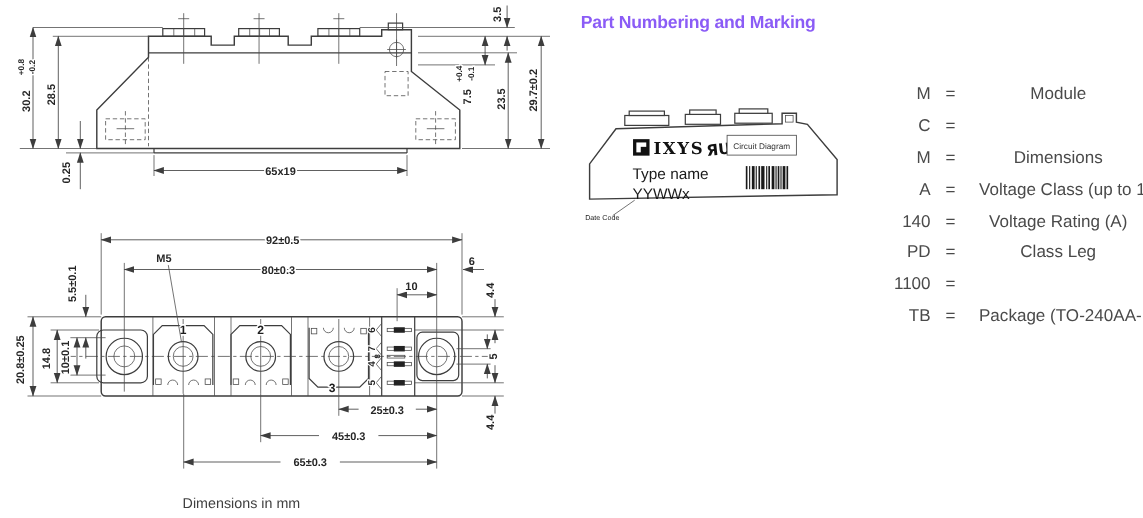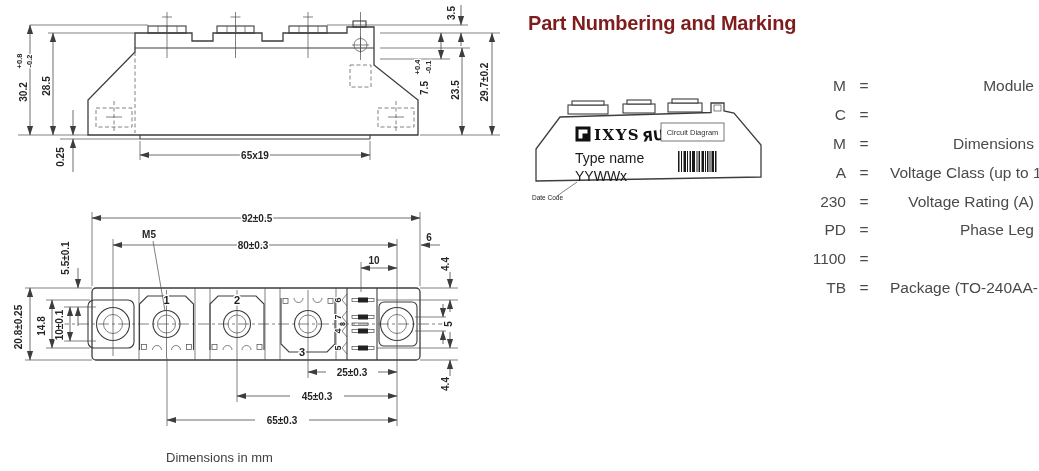--- a/index.html
+++ b/index.html
@@ -15,27 +15,27 @@
   .cl{stroke-dasharray:11 3 3 3;}
   
   .dt{font:bold 10px "Liberation Sans",sans-serif;fill:#262626;
       paint-order:stroke;stroke:#ffffff;stroke-width:3px;stroke-linejoin:round;}
   .dts{font:bold 7.5px "Liberation Sans",sans-serif;fill:#262626;
       paint-order:stroke;stroke:#ffffff;stroke-width:2.5px;stroke-linejoin:round;}
   .dtb{font:bold 11px "Liberation Sans",sans-serif;fill:#1d1d1d;
       paint-order:stroke;stroke:#ffffff;stroke-width:3px;stroke-linejoin:round;}
   .cap{font:13px "Liberation Sans",sans-serif;fill:#3f3f3f;}
   
-  .title{position:absolute;left:528px;top:12px;font-size:20px;font-weight:700;
-         color:#7f1d1d;letter-spacing:-0.2px;}
+  .title{position:absolute;left:528px;top:12px;font-size:16px;font-weight:700;
+         color:#8b5cf6;letter-spacing:-0.2px;}
   .legend{position:absolute;left:772px;top:72px;width:262px;color:#4a4a4a;font-size:15.5px;}
   .legend .row{display:grid;grid-template-columns:74px 36px auto;height:28.8px;align-items:center;}
   .legend .k{text-align:right;}
   .legend .eq{text-align:center;}
-  .legend .v{text-align:right;padding-left:8px;white-space:nowrap;}
+  .legend .v{text-align:center;padding-left:8px;white-space:nowrap;}
   
   .brand{font:bold 15px "DejaVu Serif",serif;letter-spacing:1.5px;fill:#111;}
   .ul{font:bold 14px "DejaVu Sans",sans-serif;fill:#111;}
   .mk{font:14px "Liberation Sans",sans-serif;fill:#1a1a1a;}
   .cd{font:7.5px "Liberation Sans",sans-serif;fill:#333;}
   .dc{font:6.5px "Liberation Sans",sans-serif;fill:#222;}
   .pinlab{font:bold 9px "Liberation Sans",sans-serif;fill:#262626;
       paint-order:stroke;stroke:#fff;stroke-width:2px;}
   .pinlab8{font:bold 7px "Liberation Sans",sans-serif;fill:#262626;}
 </style>
@@ -375,28 +375,28 @@
       <span class="k">M</span>
       <span class="eq">=</span>
       <span class="v">Dimensions</span>
     </div>
     <div class="row">
       <span class="k">A</span>
       <span class="eq">=</span>
       <span class="v">Voltage Class (up to 1800 V)</span>
     </div>
     <div class="row">
-      <span class="k">230</span>
+      <span class="k">140</span>
       <span class="eq">=</span>
       <span class="v">Voltage Rating (A)</span>
     </div>
     <div class="row">
       <span class="k">PD</span>
       <span class="eq">=</span>
-      <span class="v">Phase Leg</span>
+      <span class="v">Class Leg</span>
     </div>
     <div class="row">
       <span class="k">1100</span>
       <span class="eq">=</span>
     </div>
     <div class="row">
       <span class="k">TB</span>
       <span class="eq">=</span>
       <span class="v">Package (TO-240AA-1B)</span>
     </div>

